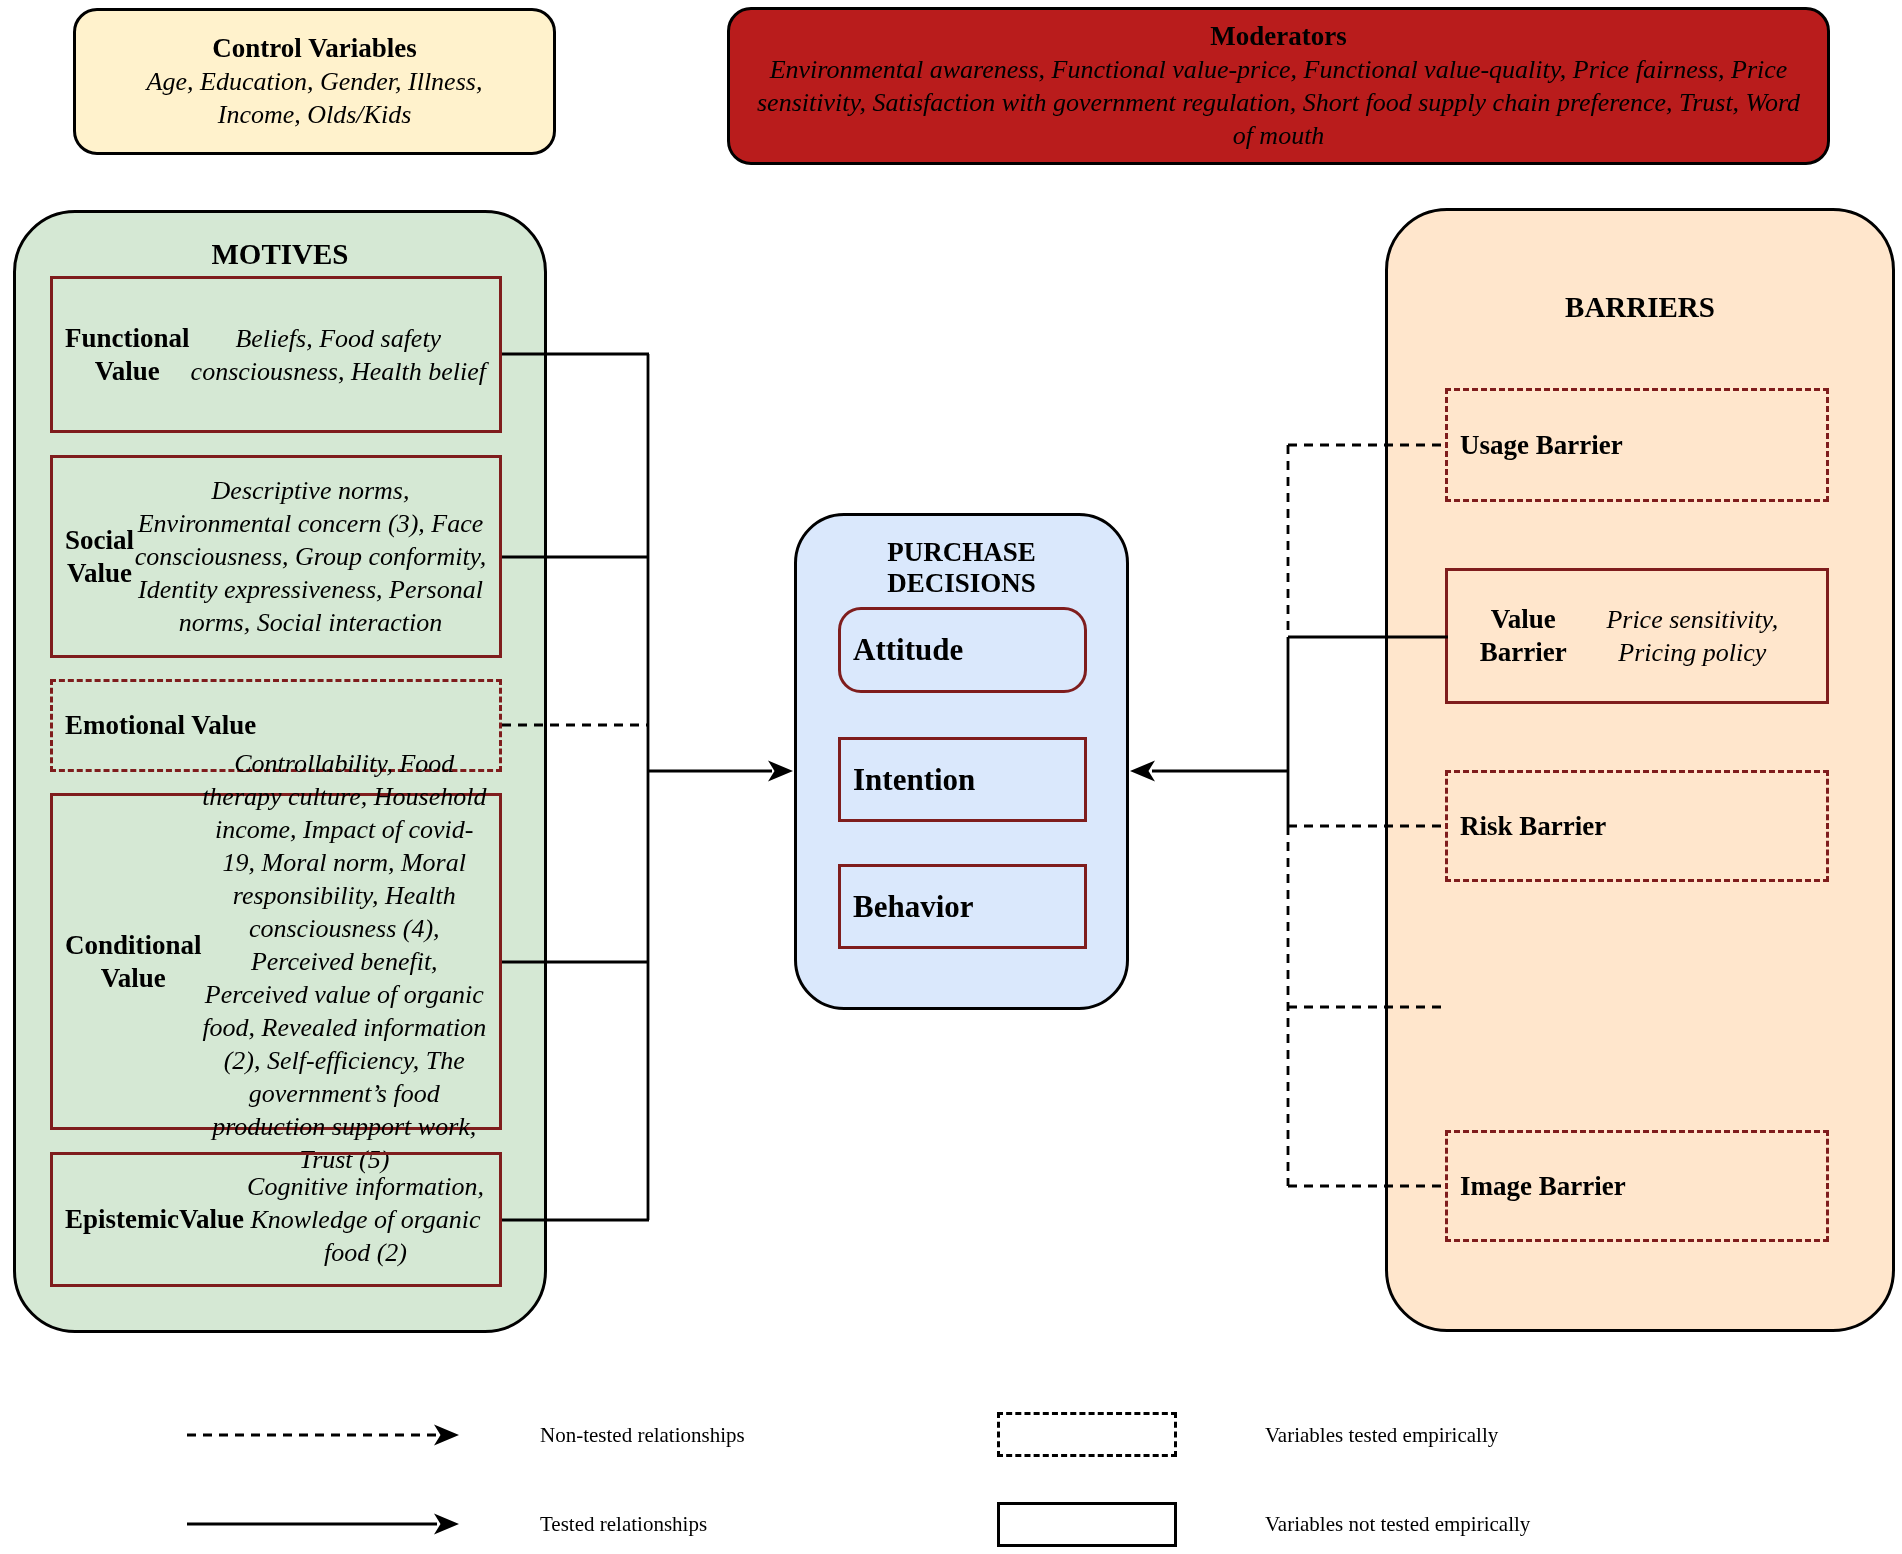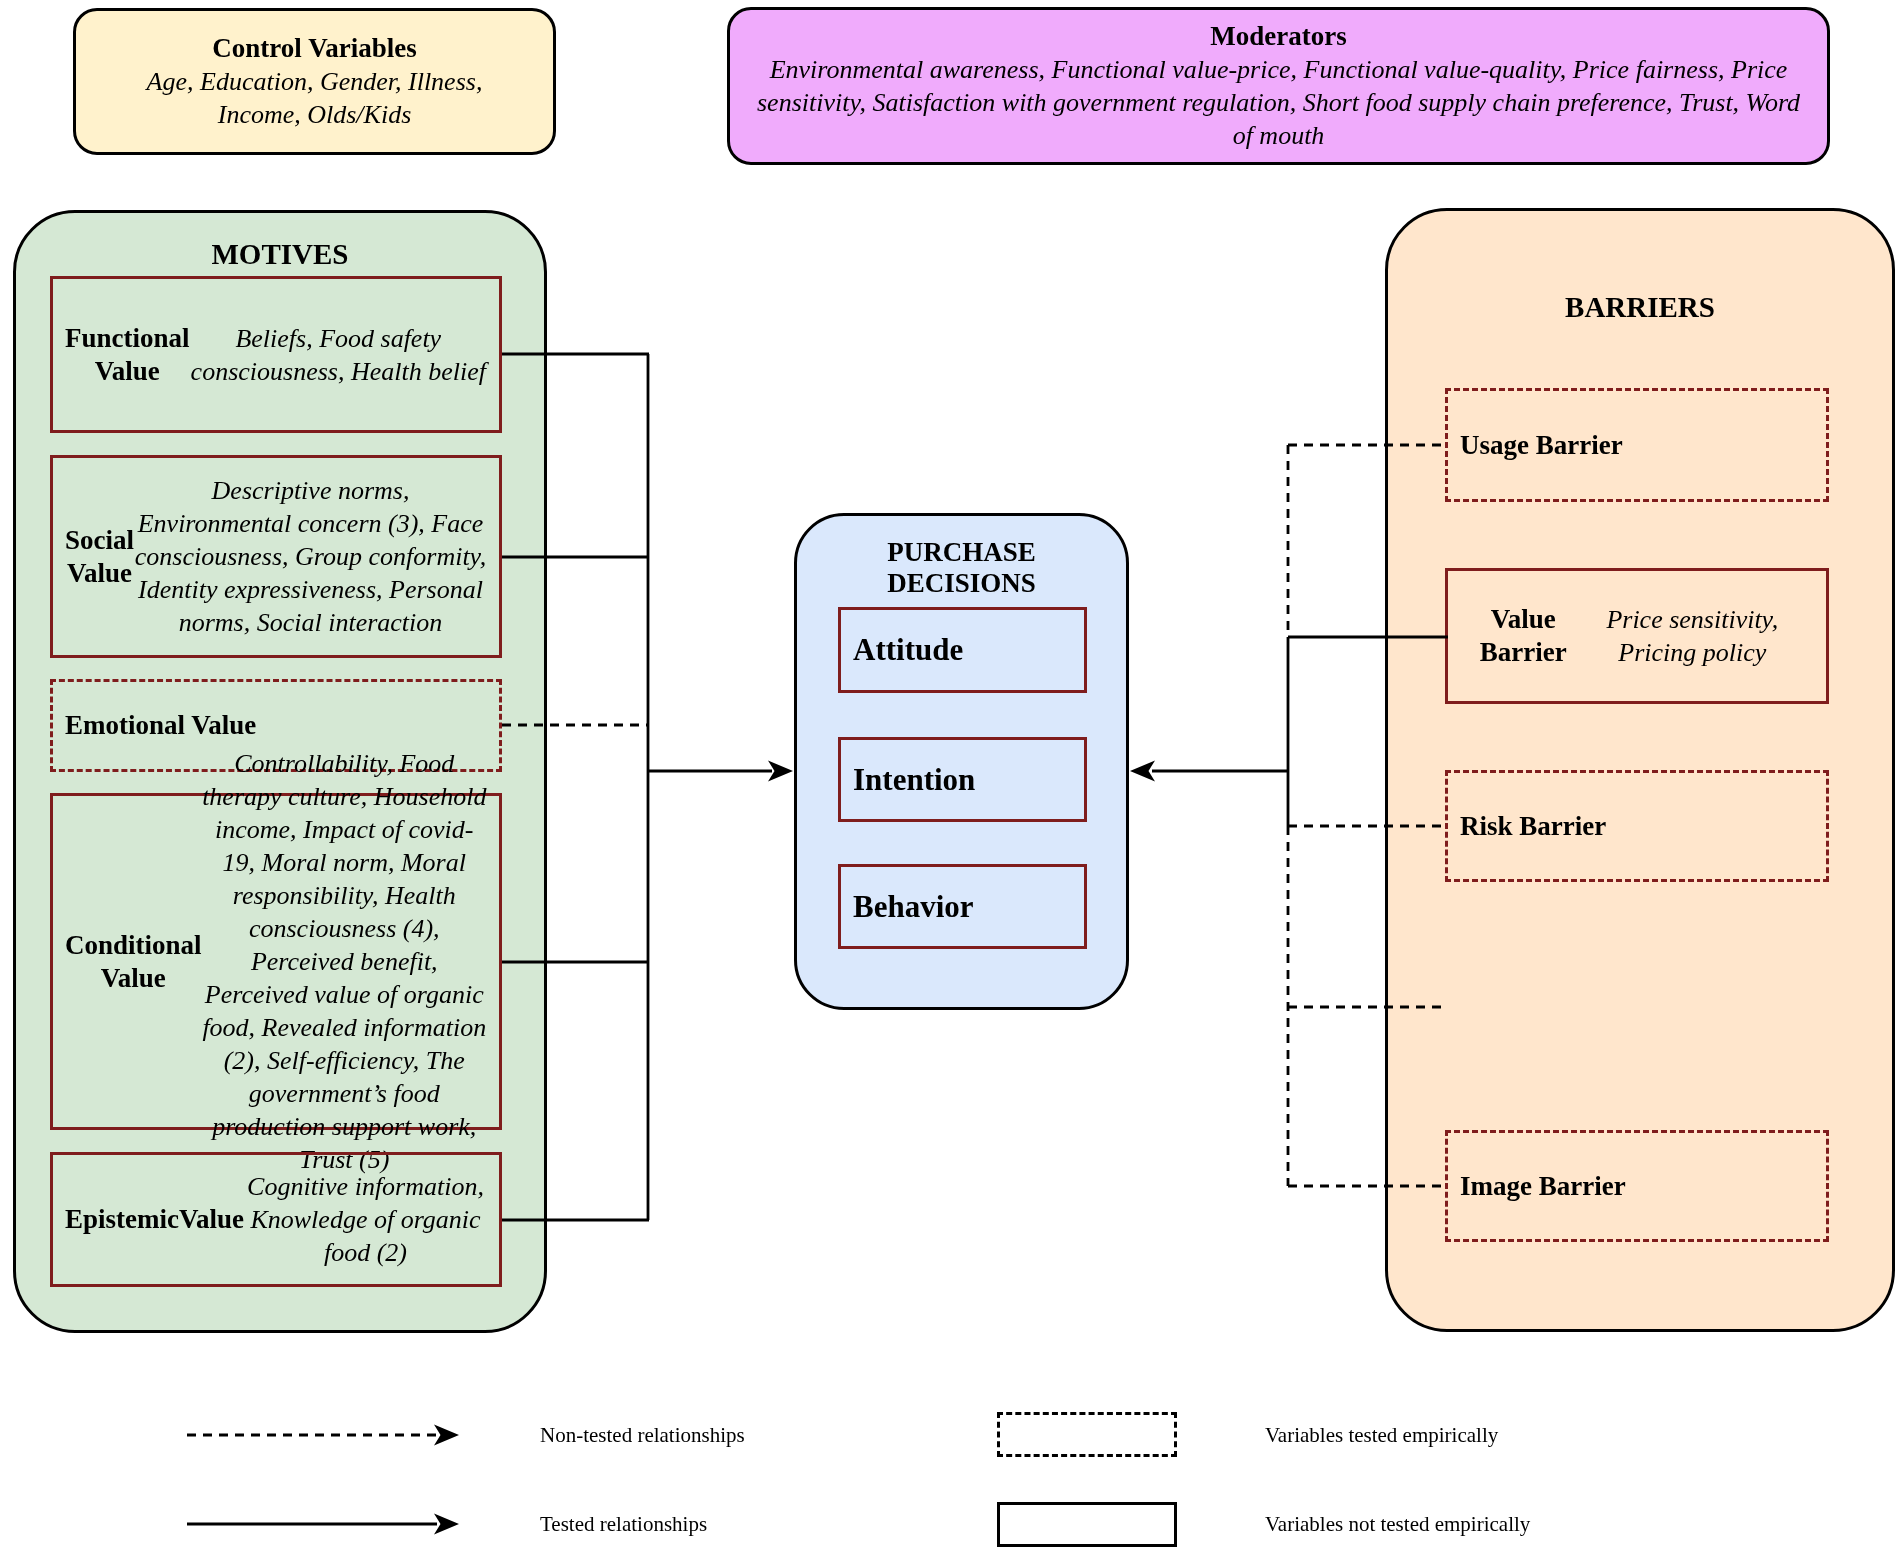--- a/index.html
+++ b/index.html
@@ -13,21 +13,21 @@
   }
   .panel{
     position:absolute;
     border:3.5px solid #000;
     box-sizing:border-box;
   }
   .round-lg{border-radius:62px;}
   .round-md{border-radius:50px;}
   .round-sm{border-radius:24px;}
   .bg-yellow{background:#FFF2CC;}
-  .bg-purple{background:#f0abfc;}
+  .bg-purple{background:#b91c1c;}
   .bg-green{background:#D5E8D4;}
   .bg-blue{background:#DAE8FC;}
   .bg-peach{background:#FFE6CC;}
   .topbox{
     display:flex;flex-direction:column;justify-content:center;align-items:center;
     text-align:center;padding:16px 26px;
   }
   .ptitle{
     position:absolute;
     font-weight:bold;font-size:29px;line-height:34px;
@@ -91,21 +91,21 @@
 
   <div class="ibox" style="left:50px;top:1152px;width:452px;height:135px;">
     <div class="btitle">EpistemicValue</div>
     <div class="bbody">Cognitive information, Knowledge of organic food (2)</div>
   </div>
 
   <div class="panel round-md bg-blue" style="left:794px;top:513px;width:335px;height:497px;"></div>
   <div class="ptitle pd-title" style="left:794px;top:537px;width:335px;font-size:27px;line-height:31px;">PURCHASE
 DECISIONS</div>
 
-  <div class="ibox" style="left:838px;top:607px;width:249px;height:86px;">
+  <div class="ibox" style="left:838px;top:607px;width:249px;height:86px;border-radius:23px;">
     <div class="pd-item">Attitude</div>
   </div>
   <div class="ibox" style="left:838px;top:737px;width:249px;height:85px;">
     <div class="pd-item">Intention</div>
   </div>
   <div class="ibox" style="left:838px;top:864px;width:249px;height:85px;">
     <div class="pd-item">Behavior</div>
   </div>
 
   <div class="panel round-lg bg-peach" style="left:1385px;top:208px;width:510px;height:1124px;"></div>

